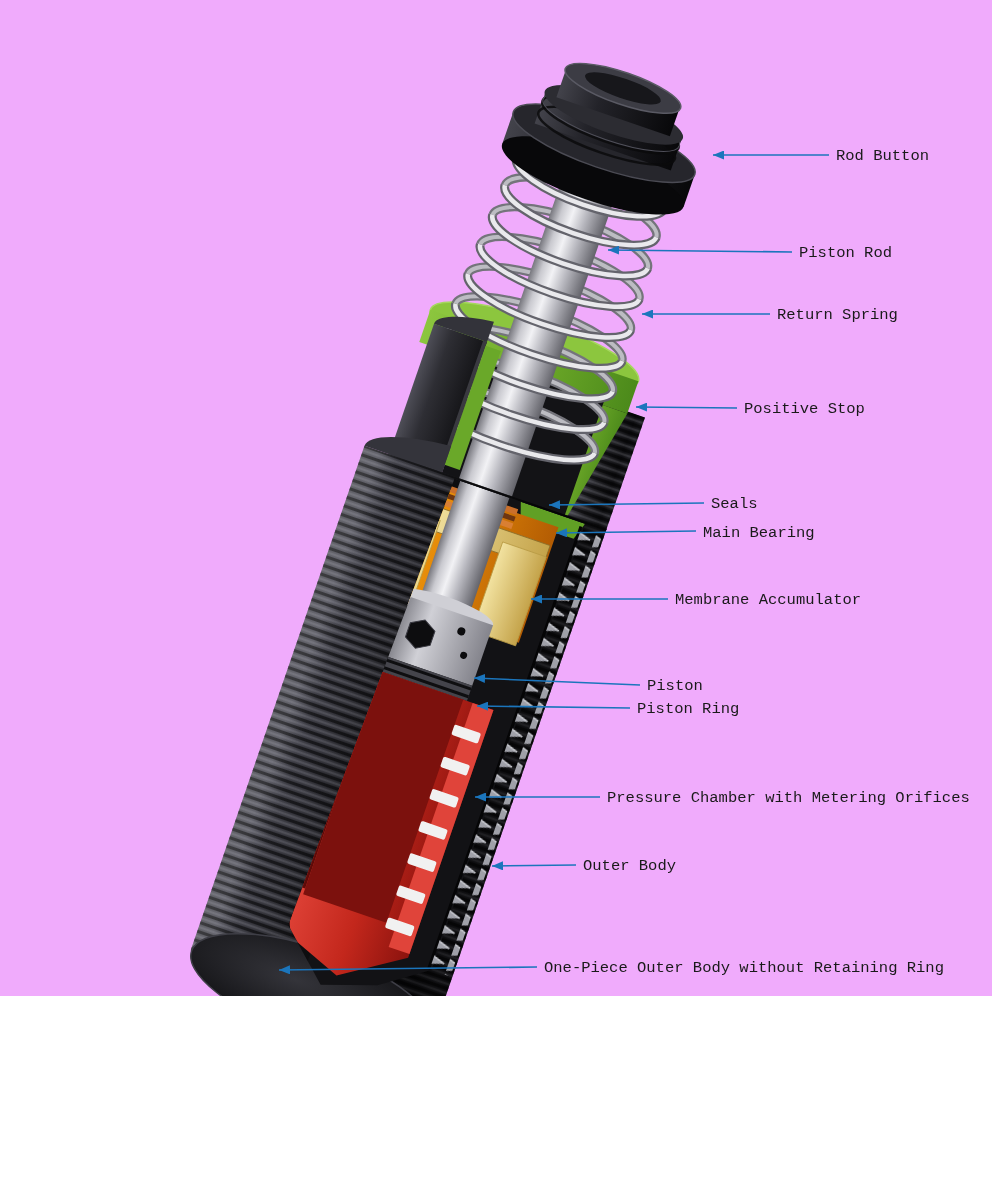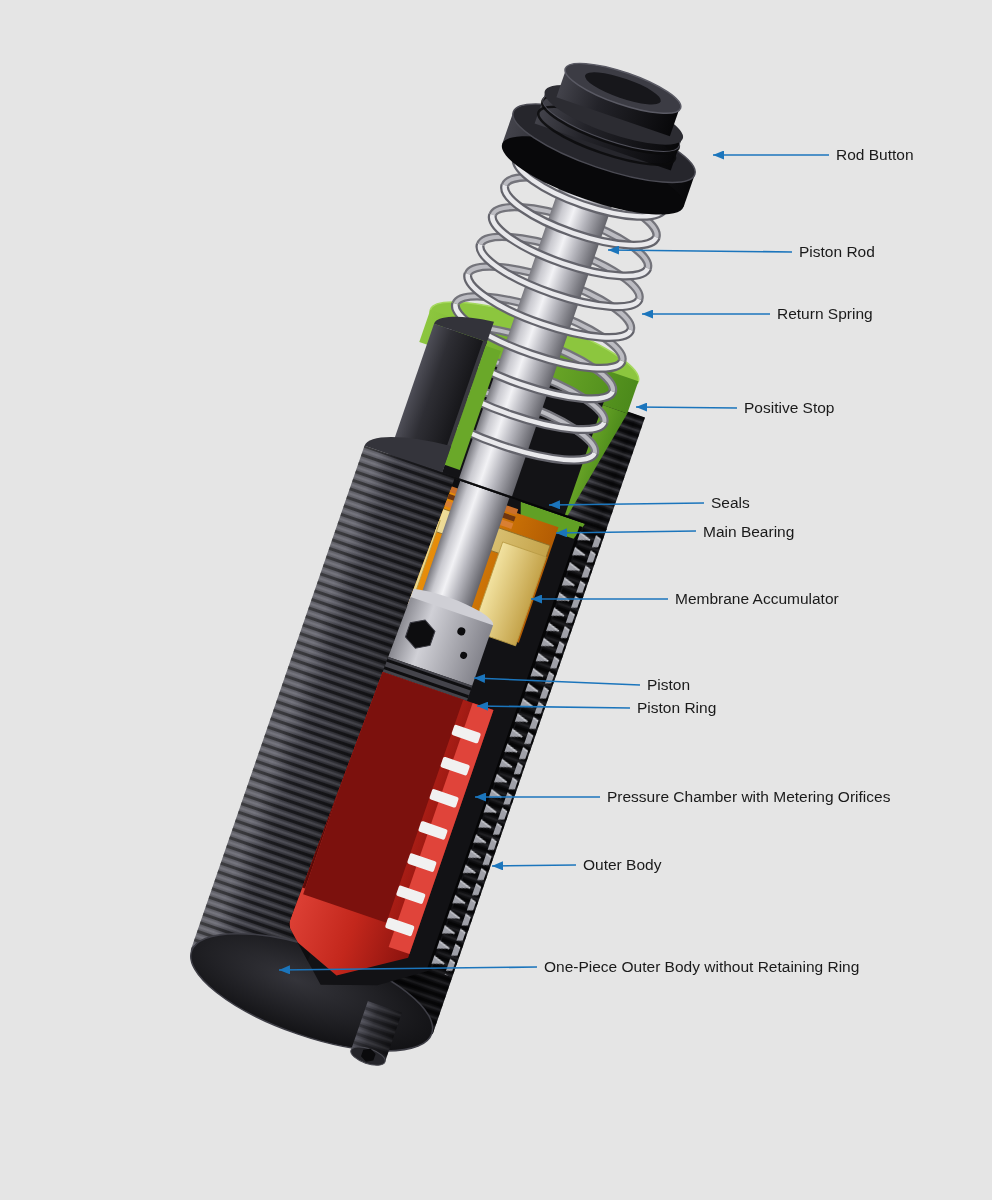--- a/index.html
+++ b/index.html
@@ -1,17 +1,17 @@
 <!DOCTYPE html>
 <html><head>
 <meta charset="utf-8">
 <style>
   html,body{margin:0;padding:0;background:#ffffff;}
-  .stage{position:relative;width:992px;height:1200px;background:#e5e5e5;overflow:hidden;
-         font-family:Liberation Sans, sans-serif;}
+  .stage{position:relative;width:992px;height:996px;background:#f0abfc;overflow:hidden;
+         font-family:Liberation Mono, monospace;}
   svg{display:block;}
   text.lbl{font-size:15.5px;fill:#1a1a1a;}
   line.arrow{stroke-width:1.6;}
 </style>
 </head>
 <body>
 
 <div class="stage">
 <svg width="992" height="1200" viewBox="0 0 992 1200">
   <defs>

